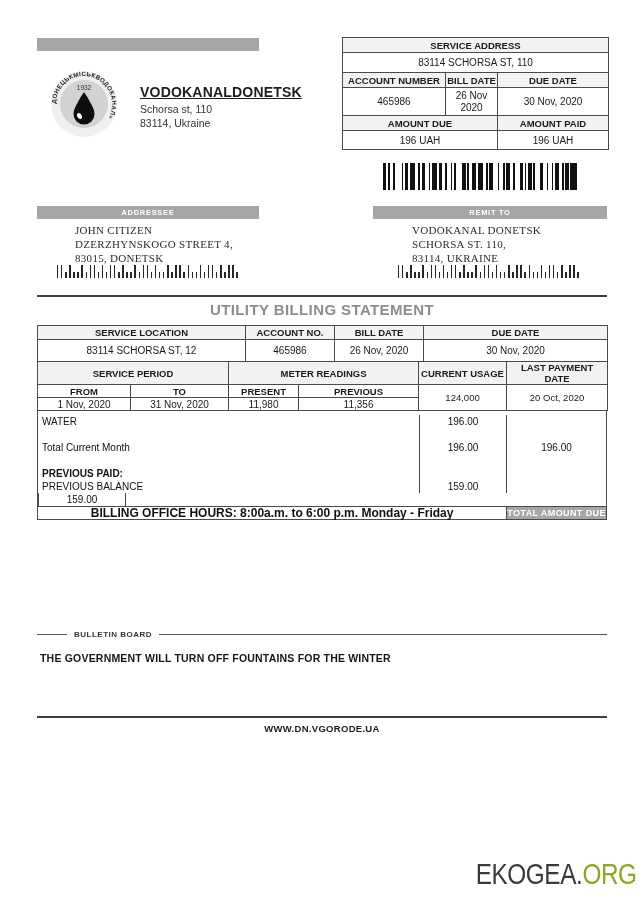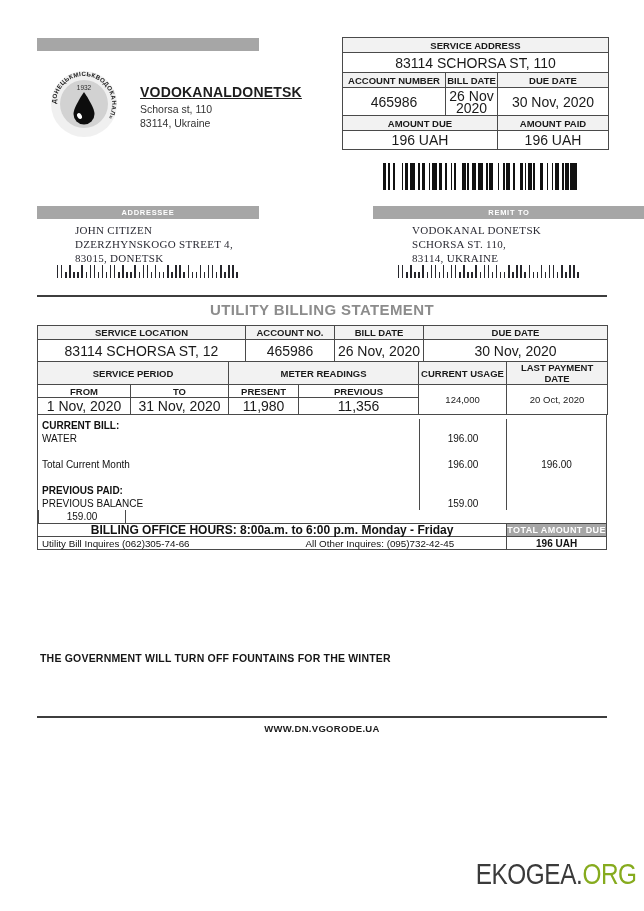--- a/index.html
+++ b/index.html
@@ -20,21 +20,21 @@
   
   .logo { position:absolute; left:50px; top:70px; }
   .company { position:absolute; left:140px; top:84px; }
   .company .name { font-size:14px; font-weight:bold; color:#1d1d1d; letter-spacing:.2px;text-decoration:underline; }
   .company .addr { font-size:10.5px; color:#333; line-height:13.5px; margin-top:3px; }
 
   
   table { border-collapse:collapse; table-layout:fixed; }
   th, td { border:1px solid #4a4a4a; text-align:center; vertical-align:middle; overflow:hidden; }
   th { background:#f2f2f2; font-size:9.5px; font-weight:bold; color:#1a1a1a; }
-  td { font-size:14px; color:#1a1a1a; }
+  td { font-size:10px; color:#1a1a1a; }
 
   
   .summary { position:absolute; left:342px; top:37px; width:266px; }
   .summary th { height:15px; }
   .summary td { height:20px; }
   .summary .tall td { height:28px; line-height:12px; }
   .summary .amt td { height:19px; }
 
   
   .code128 { position:absolute; left:383px; top:163px; width:196px; height:27px; display:flex; }
@@ -292,21 +292,21 @@
       <i class="tall"></i>
       <i class="tall"></i>
       <i class="short"></i>
       <i class="tall"></i>
       <i class="short"></i>
       <i class="tall"></i>
       <i class="tall"></i>
       <i class="short"></i>
     </div>
 
-  <div class="graybar" style="left:373px; top:206px; width:272px;">
+  <div class="graybar" style="left:373px; top:206px; width:234px;">
     <span>REMIT TO</span>
   </div>
   <div class="serifblock" style="left:412px; top:223px;">
     <div>VODOKANAL DONETSK</div>
     <div>SCHORSA ST. 110,</div>
     <div>83114, UKRAINE</div>
   </div>
   <div class="postal" style="left:398px; top:265px;">
       <i class="tall"></i>
       <i class="tall"></i>
@@ -413,25 +413,20 @@
         <td>11,980</td>
         <td>11,356</td>
       </tr>
     </tbody>
       </table>
 
     <div class="t3">
 
       <div class="body">
         <div class="line">
-          <div class="c desc" style="font-weight:bold">CURRENT BILL:</div>
-          <div class="c cur vline"></div>
-          <div class="c tot"></div>
-        </div>
-        <div class="line">
           <div class="c desc indent">WATER</div>
           <div class="c cur vline">196.00</div>
           <div class="c tot"></div>
         </div>
         <div class="line">
           <div class="c desc sp44"></div>
           <div class="c cur vline sp44"></div>
           <div class="c tot sp44"></div>
         </div>
         <div class="line">
@@ -457,29 +452,27 @@
         <div class="line">
           <div class="c cur vline">159.00</div>
           <div class="c tot"></div>
         </div>
       </div>
 
       <div class="frow">
         <div class="fspan hours">BILLING OFFICE HOURS: 8:00a.m. to 6:00 p.m. Monday - Friday</div>
         <div class="due-bar">TOTAL AMOUNT DUE</div>
       </div>
-      <div class="frow">
-        <div class="fspan inq">
-          <span>Utility Bill Inquires (062)305-74-66</span>
-          <span class="other">All Other Inquires: (095)732-42-45</span>
-        </div>
-        <div class="due-val">196 UAH</div>
-      </div>
     </div>
   </div>
 
+  <div class="bulletin-label">
+    <div class="seg short"></div>
+    <div class="txt">BULLETIN BOARD</div>
+    <div class="seg long"></div>
+  </div>
   <div class="bulletin-head">THE GOVERNMENT WILL TURN OFF FOUNTAINS FOR THE WINTER</div>
   <div class="rule" style="left:37px; top:716px; width:570px; height:1.5px;"></div>
   <div class="site">WWW.DN.VGORODE.UA</div>
 
   <div class="brand"><span>EKOGEA.</span><span id="brand-org" style="color: rgb(134, 171, 30);">ORG</span></div>
 
 </div>
 
 </body></html>

